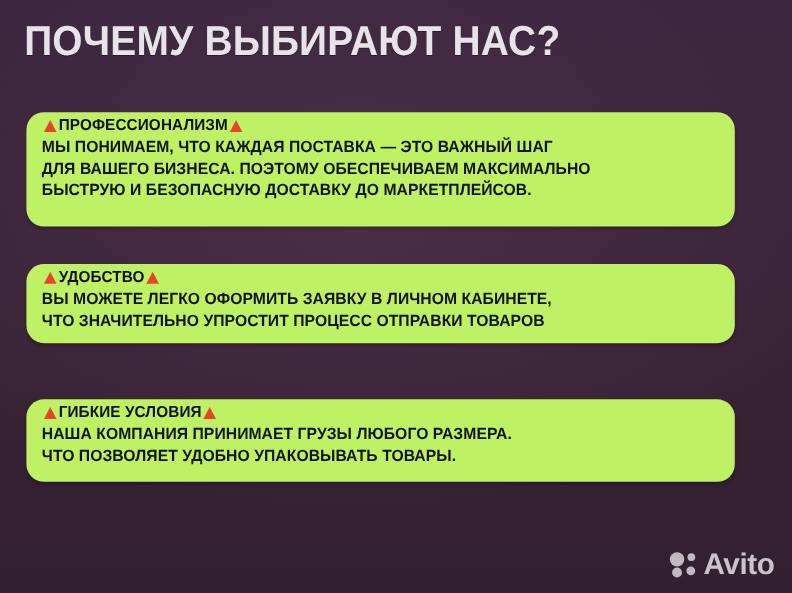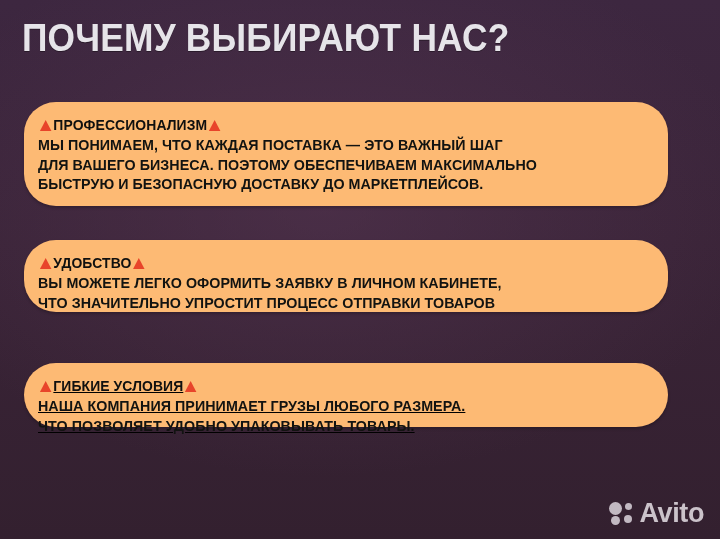--- a/index.html
+++ b/index.html
@@ -48,29 +48,29 @@
     transform-origin: left top;
     white-space: nowrap;
     text-shadow: 0 1px 0 rgba(0,0,0,0.35);
   }
 
   
   .card {
     position: absolute;
     left: 24px;
     width: 644px;
-    background: #fdba74;
-    border-radius: 32px;
-    padding: 14px 14px 14px 14px;
+    background: #bef264;
+    border-radius: 16px;
+    padding: 3px 14px 14px 14px;
     box-shadow: 0 2px 3px rgba(0,0,0,0.22);
   }
 
   #card-0 { top: 102px;  height: 104px; }
   #card-1 { top: 240px;  height: 72px;  }
-  #card-2 { top: 363px;  height: 64px; text-decoration: underline;  }
+  #card-2 { top: 363px;  height: 75px;  }
 
   .card-heading {
     display: flex;
     align-items: center;
     gap: 0px;
     color: #10100f;
     font-size: 14.5px;
     font-weight: 700;
     letter-spacing: 0.1px;
     line-height: 18px;

